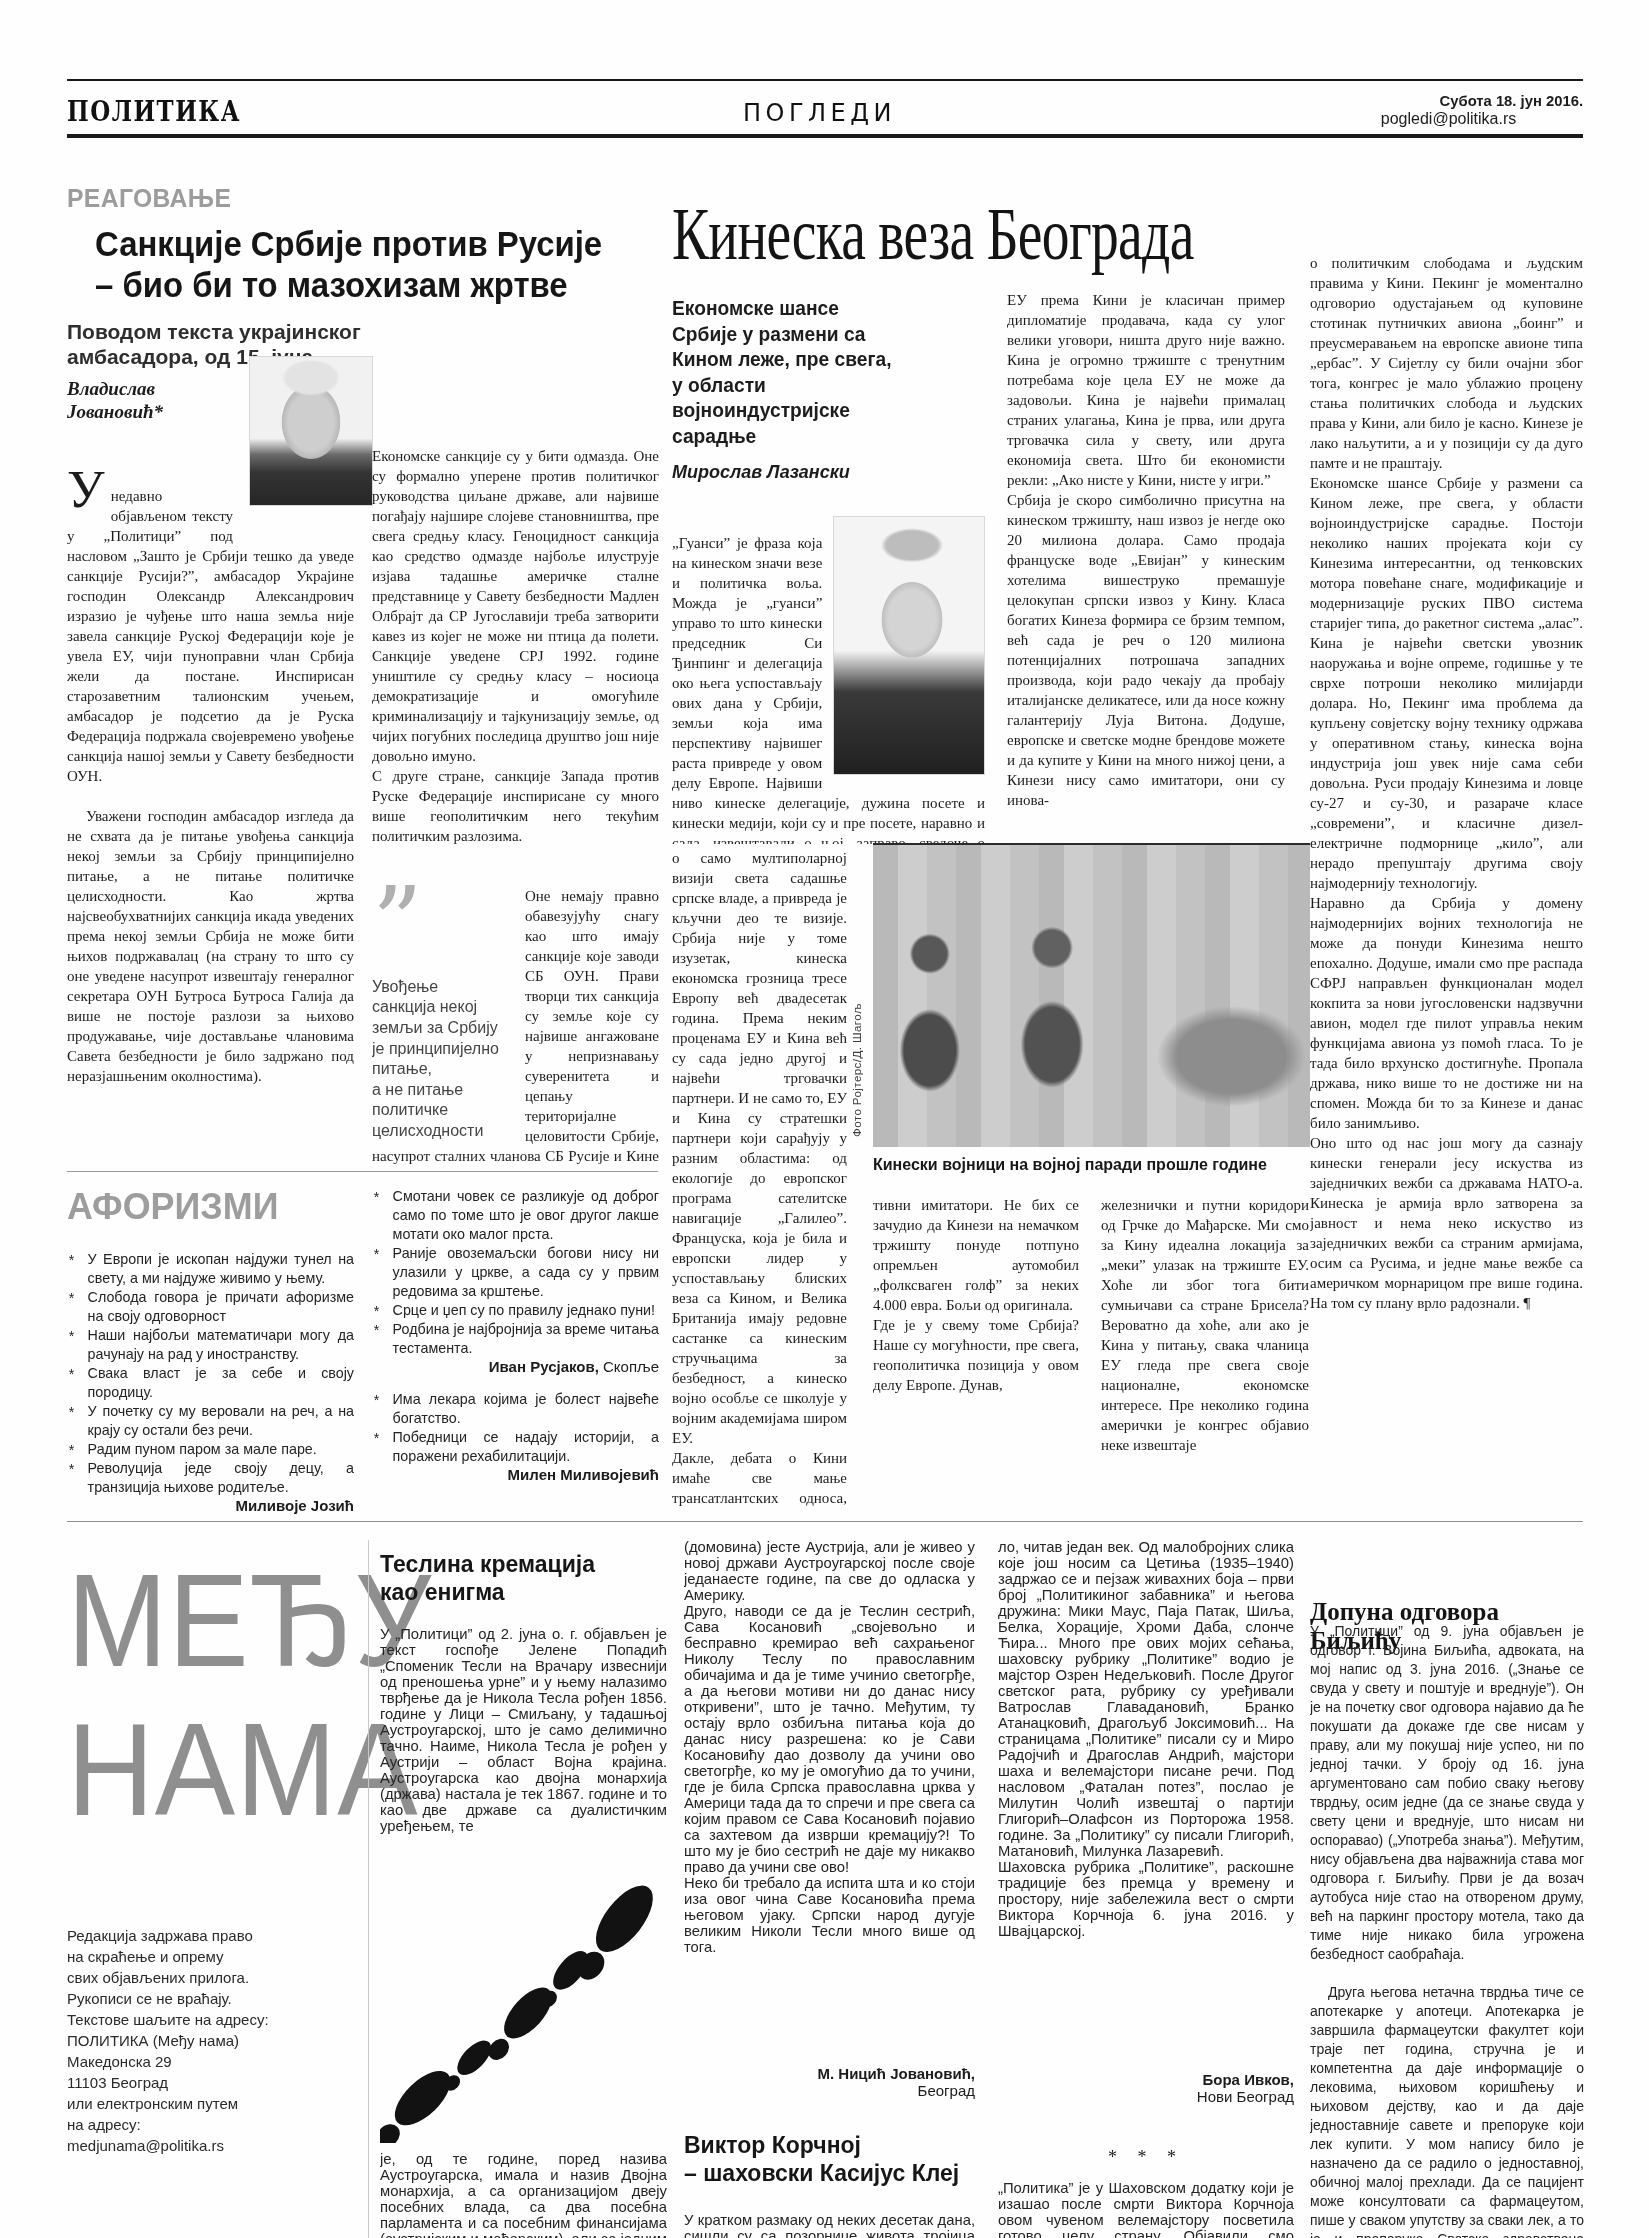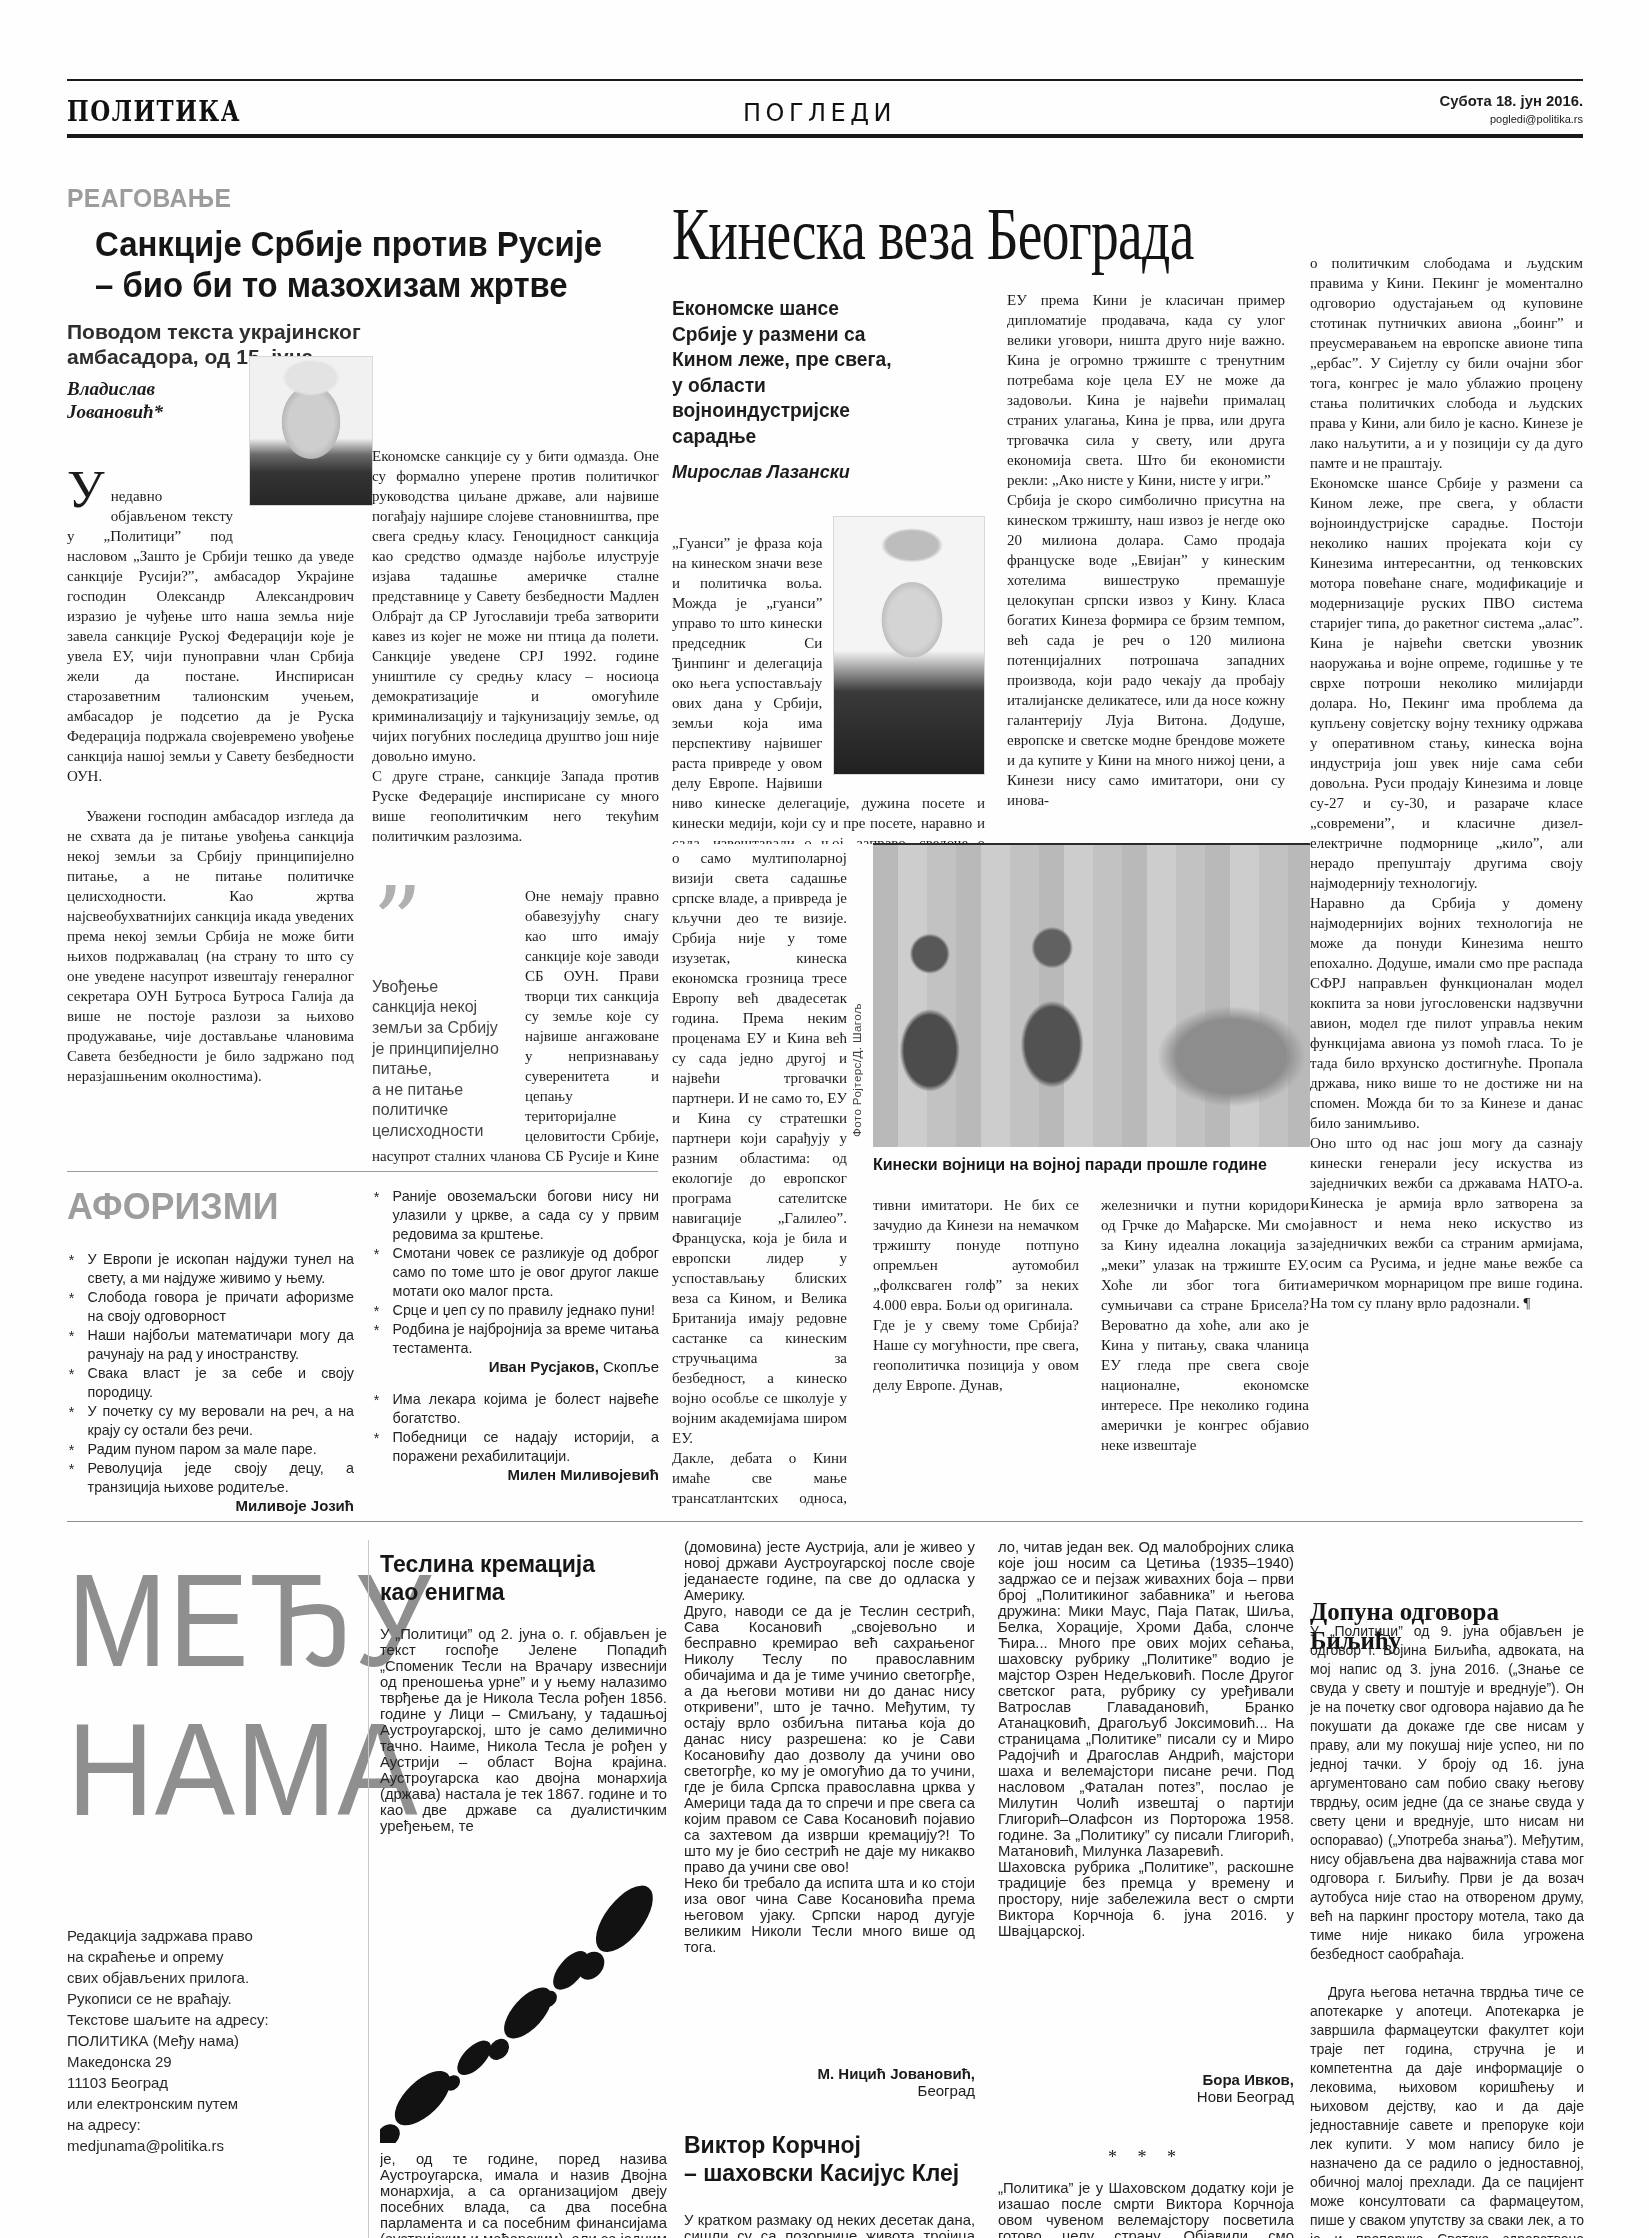--- a/index.html
+++ b/index.html
@@ -9,21 +9,21 @@
   .rule { background:#1a1a1a; }
   .vrule { background:#c9c9c9; }
   p { margin:0; }
 
   
   .masthead { font-family:"DejaVu Serif", serif; font-weight:bold; font-size:28px; letter-spacing:1.8px;
               transform:scaleX(.82); transform-origin:left center; color:#111; }
   .section-title { font-family:"DejaVu Sans", sans-serif; font-size:24px; letter-spacing:4.5px; color:#111; }
   .dateblock { text-align:right; font-family:"Liberation Sans", sans-serif; line-height:18px; }
   .dateblock .d { font-weight:bold; font-size:14.8px; }
-  .dateblock .e { font-size:11px; }
+  .dateblock .e { font-size:16px;text-align:center; }
 
   
   .body-serif { font-size:15px; line-height:20px; text-align:justify; white-space:pre-line; }
   .body-sans  { font-family:"Liberation Sans", sans-serif; font-size:14.8px; line-height:16px; text-align:justify; white-space:pre-line; color:#242424; }
   .col { overflow:hidden; }
   .sig { font-family:"Liberation Sans", sans-serif; font-weight:bold; font-size:15px; text-align:right; }
   .sig .plain { font-weight:normal; }
 
   
   .kicker { font-family:"Liberation Sans", sans-serif; font-weight:bold; font-size:26px; color:#9c9c9c;
@@ -150,22 +150,22 @@
       <li>Наши најбољи математичари могу да рачунају на рад у иностранству.</li>
       <li>Свака власт је за себе и своју породицу.</li>
       <li>У почетку су му веровали на реч, а на крају су остали без речи.</li>
       <li>Радим пуном паром за мале паре.</li>
       <li>Револуција једе своју децу, а транзиција њихове родитеље.</li>
     </ul>
     <div class="sig">Миливоје Јозић</div>
   </div>
   <div class="abs col" style="left:372px; top:1187px; width:287px; height:331px;">
     <ul class="afor">
+      <li>Смотани човек се разликује од доброг само по томе што је овог другог лакше мотати око малог прста.</li>
       <li>Раније овоземаљски богови нису ни улазили у цркве, а сада су у првим редовима за крштење.</li>
-      <li>Смотани човек се разликује од доброг само по томе што је овог другог лакше мотати око малог прста.</li>
       <li>Срце и џеп су по правилу једнако пуни!</li>
       <li>Родбина је најбројнија за време читања тестамента.</li>
     </ul>
     <div class="sig">
       <span>Иван Русјаков,</span>
       <span class="plain">Скопље</span>
     </div>
     <ul class="afor" style="margin-top:15px;">
       <li>Има лекара којима је болест највеће богатство.</li>
       <li>Победници се надају историји, а поражени рехабилитацији.</li>

